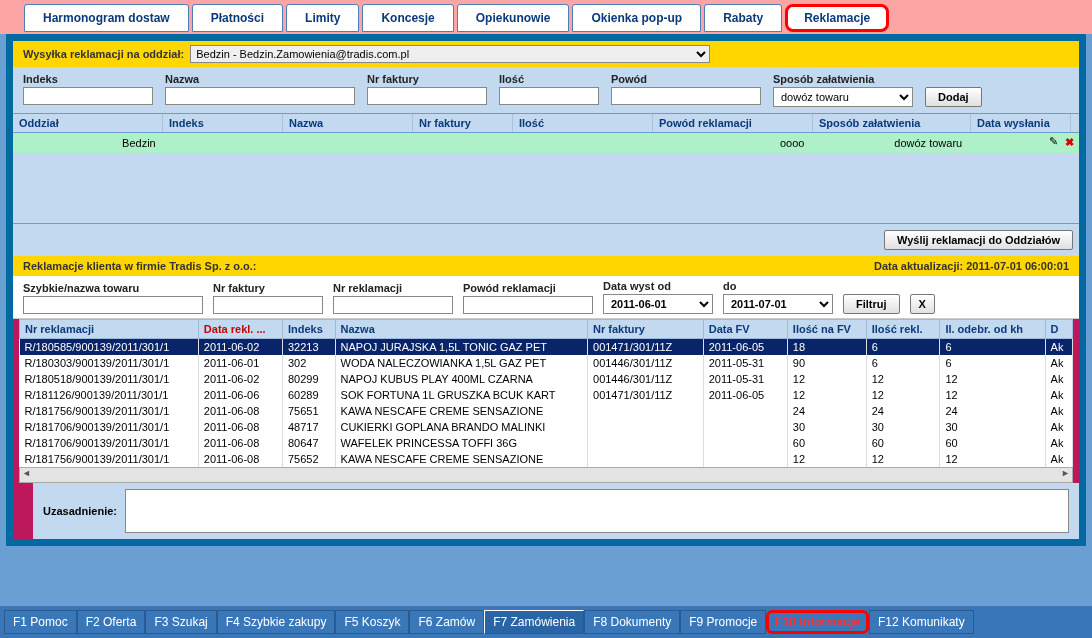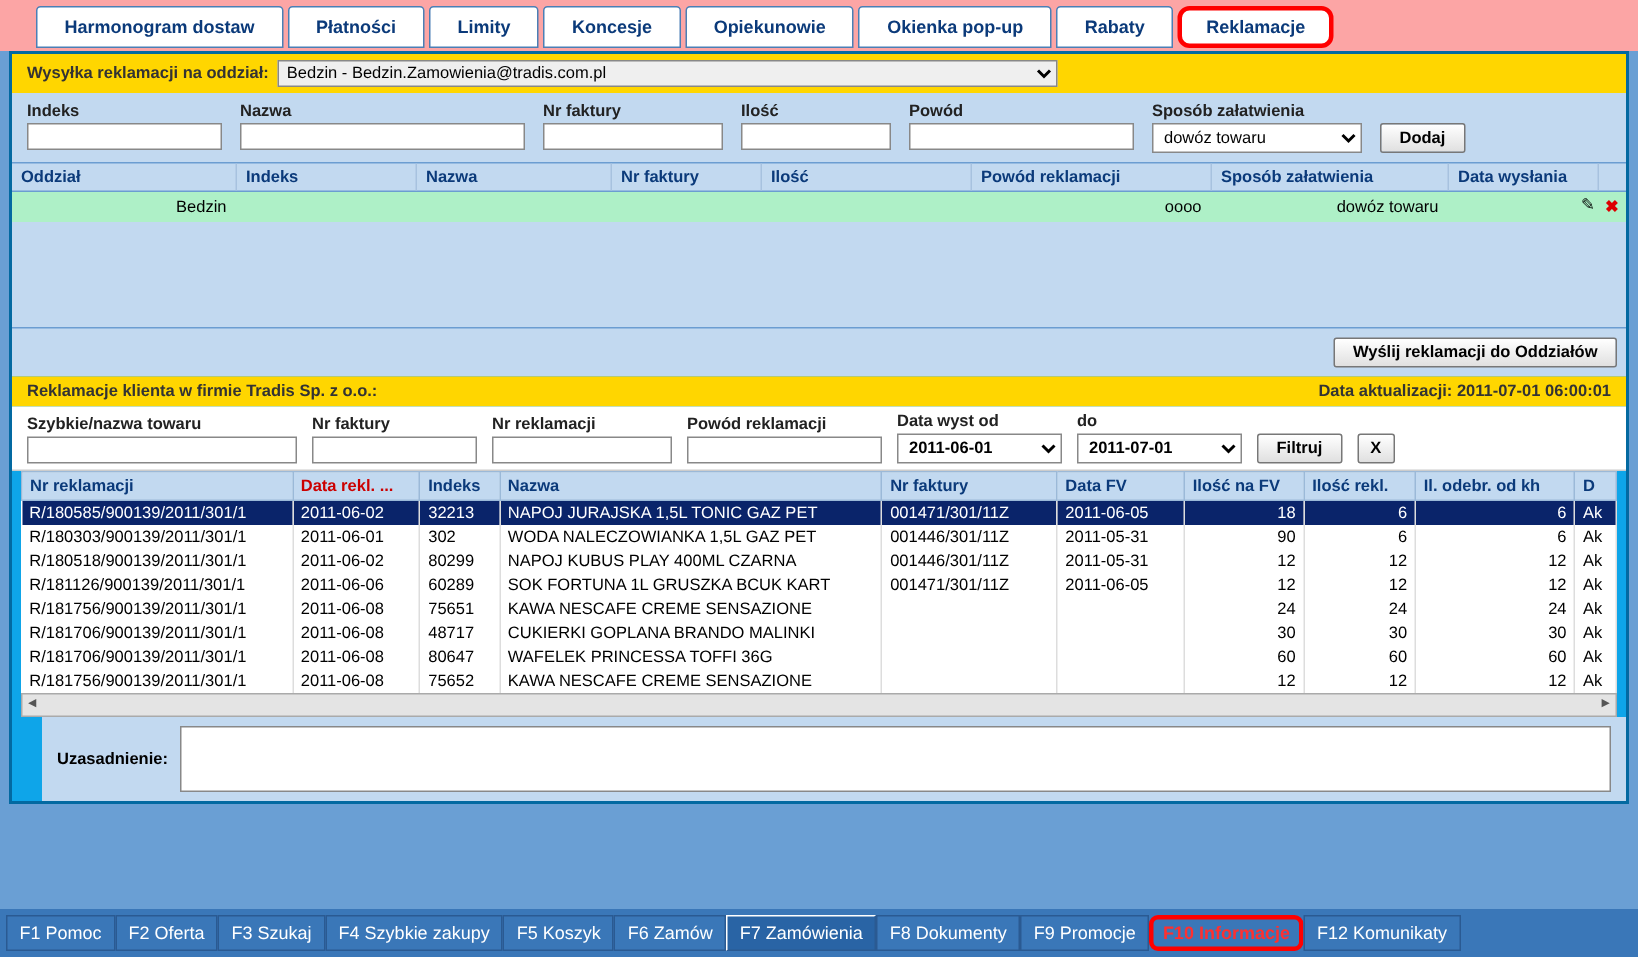--- a/index.html
+++ b/index.html
@@ -1,41 +1,41 @@
 <!DOCTYPE html>
 <html><head>
 <meta charset="utf-8">
 <style>
 * { box-sizing: border-box; margin: 0; padding: 0; }
 body { font-family: Verdana, Tahoma, Arial, sans-serif; font-size: 11px; background: #6a9fd4; width: 1092px; height: 638px; overflow: hidden; position: relative; }
 .tabs { display: flex; gap: 3px; padding: 4px 24px 2px; background: #fca5a5; }
 .tab { background: #fff; border: 1px solid #4b7fb5; padding: 6px 18px; color: #0b3a7a; font-weight: bold; cursor: pointer; border-radius: 3px 3px 0 0; font-size: 12px; }
 .tab.active { background: #fff; border: 3px solid #ff0000; border-radius: 8px; padding: 4px 16px; }
-.panel { background: #0ea5e9; border: 2px solid #0369a1; margin: 0 6px; }
+.panel { background: #be185d; border: 7px solid #0369a1; margin: 0 6px; }
 .yellow-bar { background: #ffd600; padding: 4px 10px; font-weight: bold; color: #333; display: flex; align-items: center; gap: 6px; }
 .yellow-bar select { font-size: 11px; padding: 1px; width: 520px; border: 1px solid #888; }
 .filter-row { display: flex; gap: 12px; padding: 6px 10px; background: #c2d9f0; align-items: flex-start; }
 .filter-col { display: flex; flex-direction: column; }
 .filter-col label { font-weight: bold; font-size: 11px; margin-bottom: 2px; color: #222; }
 .filter-col input, .filter-col select { font-size: 11px; padding: 2px 3px; border: 1px solid #888; background: #fff; }
 .btn { background: linear-gradient(#fff,#e0e0e0); border: 1px solid #777; padding: 3px 12px; font-weight: bold; cursor: pointer; font-size: 11px; border-radius: 2px; }
 .tbl-head { display: flex; background: #c2d9f0; border-top: 1px solid #6b9dd1; border-bottom: 1px solid #6b9dd1; }
 .th { padding: 3px 6px; font-weight: bold; color: #0b3a7a; border-right: 1px solid #a7c2df; font-size: 11px; }
 .green-row { display: flex; background: #aef0c7; height: 20px; align-items: center; }
 .green-row .td { padding: 2px 6px; border-right: 1px solid transparent; font-size: 11px; }
 .icon-edit { width: 16px; height: 16px; display: inline-block; }
 .icon-del { width: 14px; height: 14px; display: inline-block; color: #d00; font-weight: bold; }
 .spacer { height: 70px; background: #c2d9f0; }
 .send-bar { background: #c2d9f0; padding: 6px; text-align: right; border-top: 1px solid #6b9dd1; }
 .grid { width: 100%; border-collapse: collapse; background: #fff; }
 .grid th { background: #c2d9f0; color: #0b3a7a; font-weight: bold; padding: 3px 5px; border: 1px solid #9bb9d8; text-align: left; font-size: 11px; white-space: nowrap; }
 .grid th.red { color: #c00; }
 .grid td { padding: 2px 5px; border-right: 1px solid #ddd; font-size: 11px; white-space: nowrap; }
 .grid tr.selected td { background: #0a246a; color: #fff; }
-.grid td.num { text-align: right; }
+.grid td.num { }
 .scroll-h { height: 16px; background: #e4e4e4; border: 1px solid #aaa; margin: 0 6px; position: relative; }
 .scroll-h::before { content: "◄"; position: absolute; left: 2px; font-size: 9px; color: #555; }
 .scroll-h::after { content: "►"; position: absolute; right: 2px; font-size: 9px; color: #555; }
 .uz-row { display: flex; align-items: center; gap: 8px; padding: 6px 10px; background: #c2d9f0; margin-left: 20px; }
 .uz-row textarea { flex: 1; height: 44px; border: 1px solid #888; font-size: 11px; padding: 2px; resize: none; }
 .fbar { position: absolute; bottom: 0; left: 0; right: 0; background: #3a77b8; display: flex; padding: 4px 4px; gap: 0; }
 .fbtn { background: #3a77b8; color: #fff; border: 1px solid #2a5a92; padding: 4px 8px; font-size: 12px; cursor: pointer; }
 .fbtn.active { border-top: 1px solid #fff; border-left: 1px solid #fff; background: #2964a5; }
 .fbtn.red { color: #ff3030; font-weight: bold; border: 3px solid #ff0000; border-radius: 6px; padding: 2px 6px; }
 .filter-row2 { display: flex; gap: 10px; padding: 4px 10px; background: #fff; align-items: flex-end; border-bottom: 1px solid #ccc; }

